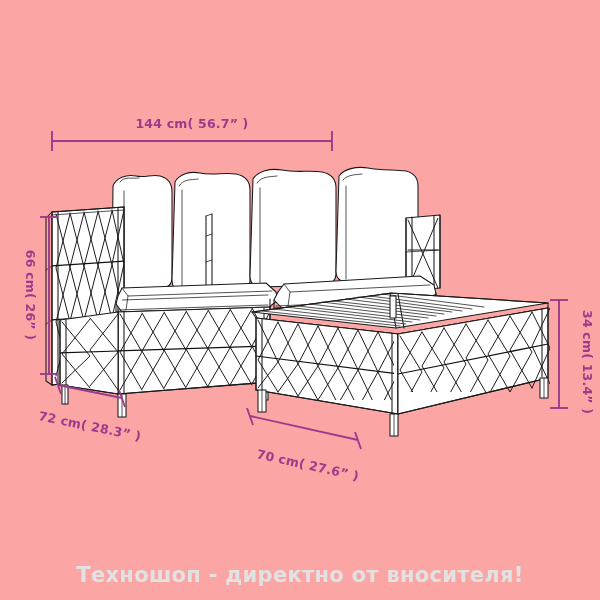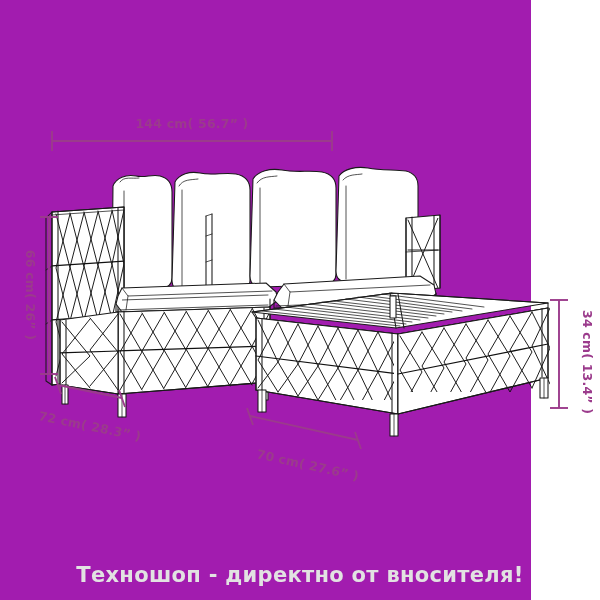--- a/index.html
+++ b/index.html
@@ -9,23 +9,23 @@
   }
   body {
     width: 600px;
     height: 600px;
     overflow: hidden;
     font-family: "DejaVu Sans", sans-serif;
     position: relative;
   }
   #stage {
     position: relative;
-    width: 531px;
+    width: 600px;
     height: 600px;
-    background: #a21caf;
+    background: #fca5a5;
   }
   #stage svg {
     position: absolute;
     top: 0;
     left: 0;
     display: block;
   }
   .dim-text {
     font-family: "DejaVu Sans", sans-serif;
     font-weight: bold;

